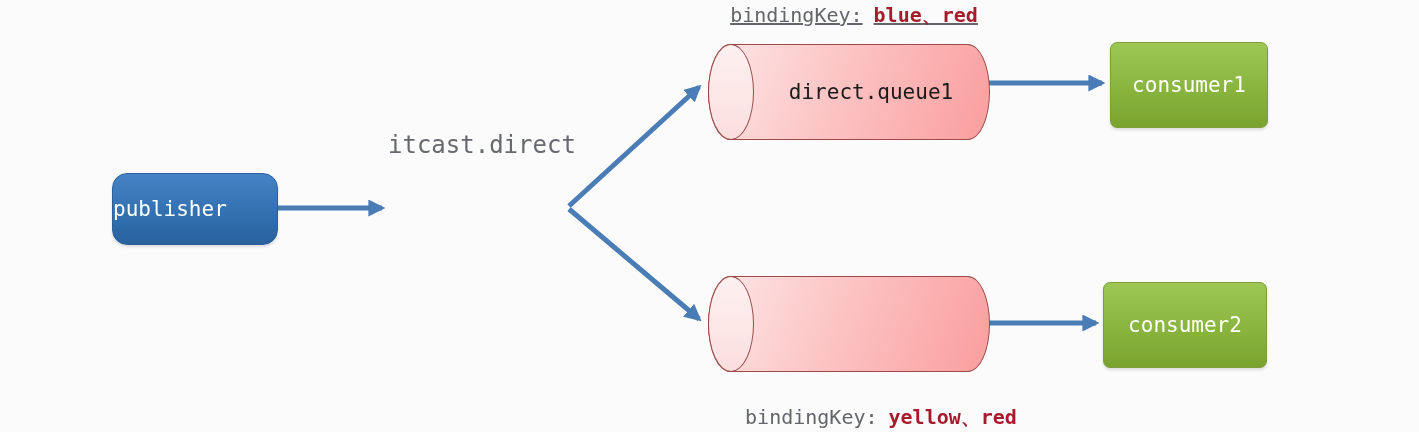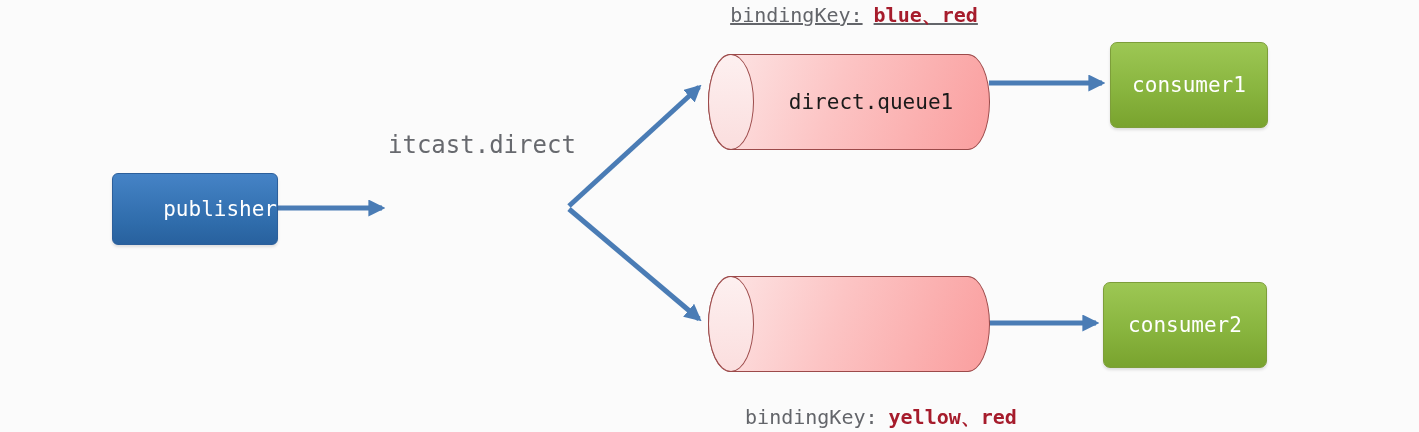--- a/index.html
+++ b/index.html
@@ -7,22 +7,22 @@
   .canvas{position:relative;width:1419px;height:432px;background:#fbfbfb;overflow:hidden;}
 
   .arrows{position:absolute;left:0;top:0;width:1419px;height:432px;pointer-events:none;}
 
   .node-label{color:#fff;font-size:21px;letter-spacing:0;}
 
   
   .publisher{
     position:absolute;left:112px;top:173px;width:164px;height:70px;
     background:linear-gradient(180deg,#4583c6 0%,#2f6cab 70%,#28619e 100%);
-    border:1.5px solid #2c5f9b;border-radius:6px;
-    display:flex;align-items:center;justify-content:flex-end;
+    border:1.5px solid #2c5f9b;border-radius:15px;
+    display:flex;align-items:center;justify-content:flex-start;
     box-shadow:0 2px 3px rgba(0,0,0,0.12);
   }
 
   
   .consumer{
     position:absolute;width:156px;height:84px;
     background:linear-gradient(180deg,#9dc754 0%,#89b53f 55%,#79a32e 100%);
     border:1.5px solid #7d9e3a;border-radius:7px;
     display:flex;align-items:center;justify-content:center;
     box-shadow:0 2px 3px rgba(0,0,0,0.12);
@@ -64,21 +64,21 @@
     position:absolute;left:-1.5px;top:-1.5px;width:44px;height:94px;
     background:linear-gradient(180deg,#fdf0f0 0%,#fbdede 100%);
     border:1.5px solid #9c4a4a;border-radius:50%;
     box-sizing:content-box;
   }
   .cyl-h .cyl-h-label{
     position:absolute;left:44px;right:0;top:0;bottom:0;
     display:flex;align-items:center;justify-content:center;
     color:#1a1a1a;font-size:21px;
   }
-  .queue1{left:708px;top:54px;}
+  .queue1{left:708px;top:44px;}
   .queue2{left:708px;top:276px;}
 
   
   .binding{
     position:absolute;font-size:20px;color:#63656a;white-space:nowrap;
   }
   .binding .keys{font-weight:bold;color:#a61c2c;margin-left:11px;}
   .binding-top{left:716px;top:2px;width:276px;text-align:center;text-decoration:underline;}
   .binding-bottom{left:728px;top:404px;width:306px;text-align:center;}
 </style>

